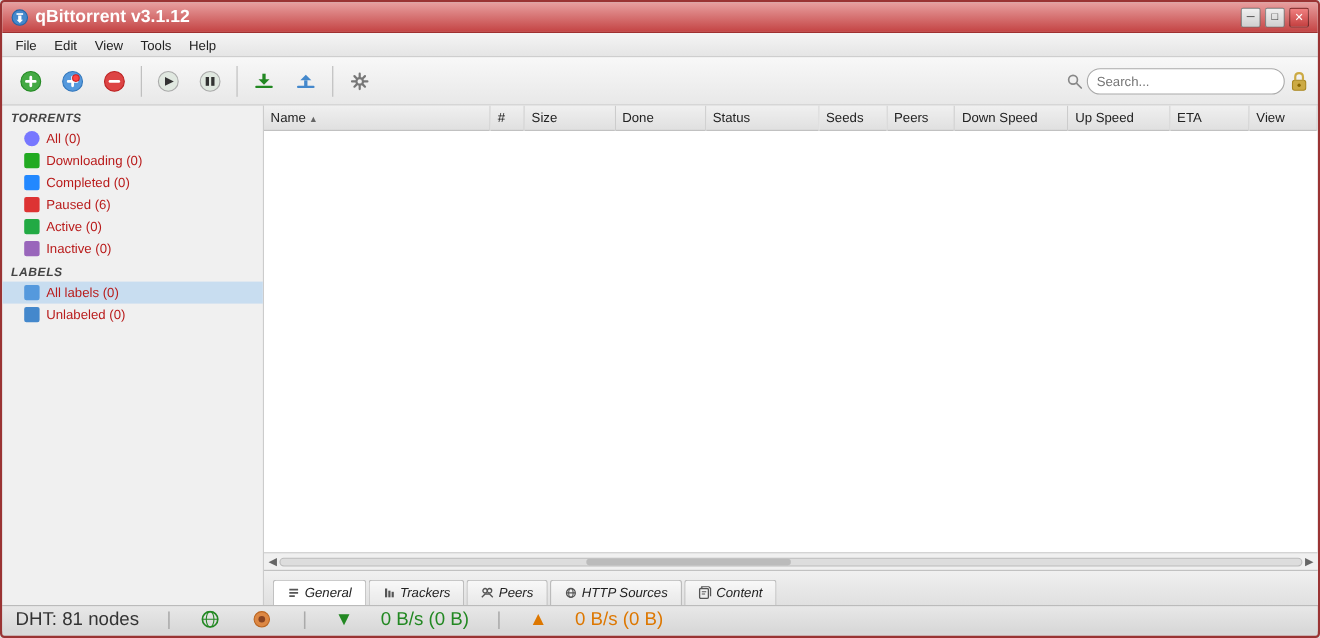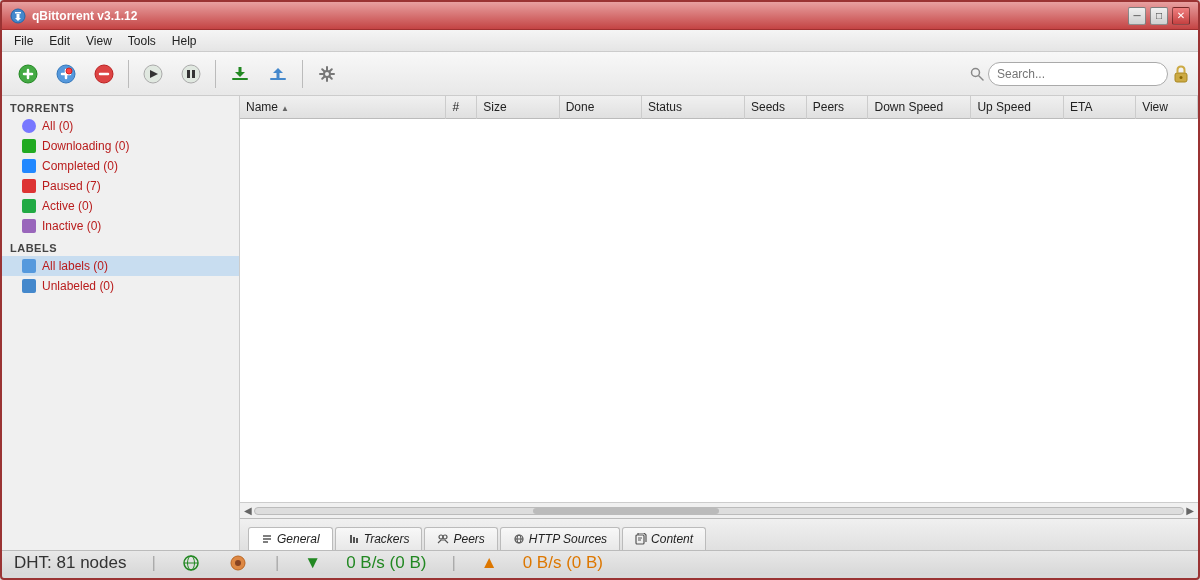--- a/index.html
+++ b/index.html
@@ -20,21 +20,21 @@
       align-items: center;
       justify-content: space-between;
       padding: 0 8px;
       border-bottom: 1px solid #a03030;
     }
     #title-bar-left {
       display: flex;
       align-items: center;
       gap: 6px;
       color: white;
-      font-size: 12px;
+      font-size: 16px;
       font-weight: bold;
     }
     #app-icon {
       width: 16px;
       height: 16px;
     }
     #title-bar-controls {
       display: flex;
       gap: 4px;
     }
@@ -129,20 +129,21 @@
       overflow-y: auto;
       flex-shrink: 0;
     }
     .sidebar-section-header {
       font-size: 11px;
       font-weight: bold;
       color: #444;
       padding: 6px 8px 2px 8px;
       text-transform: uppercase;
       letter-spacing: 0.5px;
+      font-style: italic;
     }
     .sidebar-item {
       display: flex;
       align-items: center;
       gap: 6px;
       padding: 3px 8px 3px 20px;
       cursor: pointer;
       color: #b91c1c;
     }
     .sidebar-item.selected { background: #c8ddf0; }
@@ -410,21 +411,21 @@
       <div class="sidebar-item">
         <span class="sidebar-icon icon-downloading"></span>
         <span>Downloading (0)</span>
       </div>
       <div class="sidebar-item">
         <span class="sidebar-icon icon-completed"></span>
         <span>Completed (0)</span>
       </div>
       <div class="sidebar-item">
         <span class="sidebar-icon icon-paused"></span>
-        <span>Paused (7)</span>
+        <span>Paused (6)</span>
       </div>
       <div class="sidebar-item">
         <span class="sidebar-icon icon-active"></span>
         <span>Active (0)</span>
       </div>
       <div class="sidebar-item">
         <span class="sidebar-icon icon-inactive"></span>
         <span>Inactive (0)</span>
       </div>
       <div class="sidebar-section-header">Labels</div>

